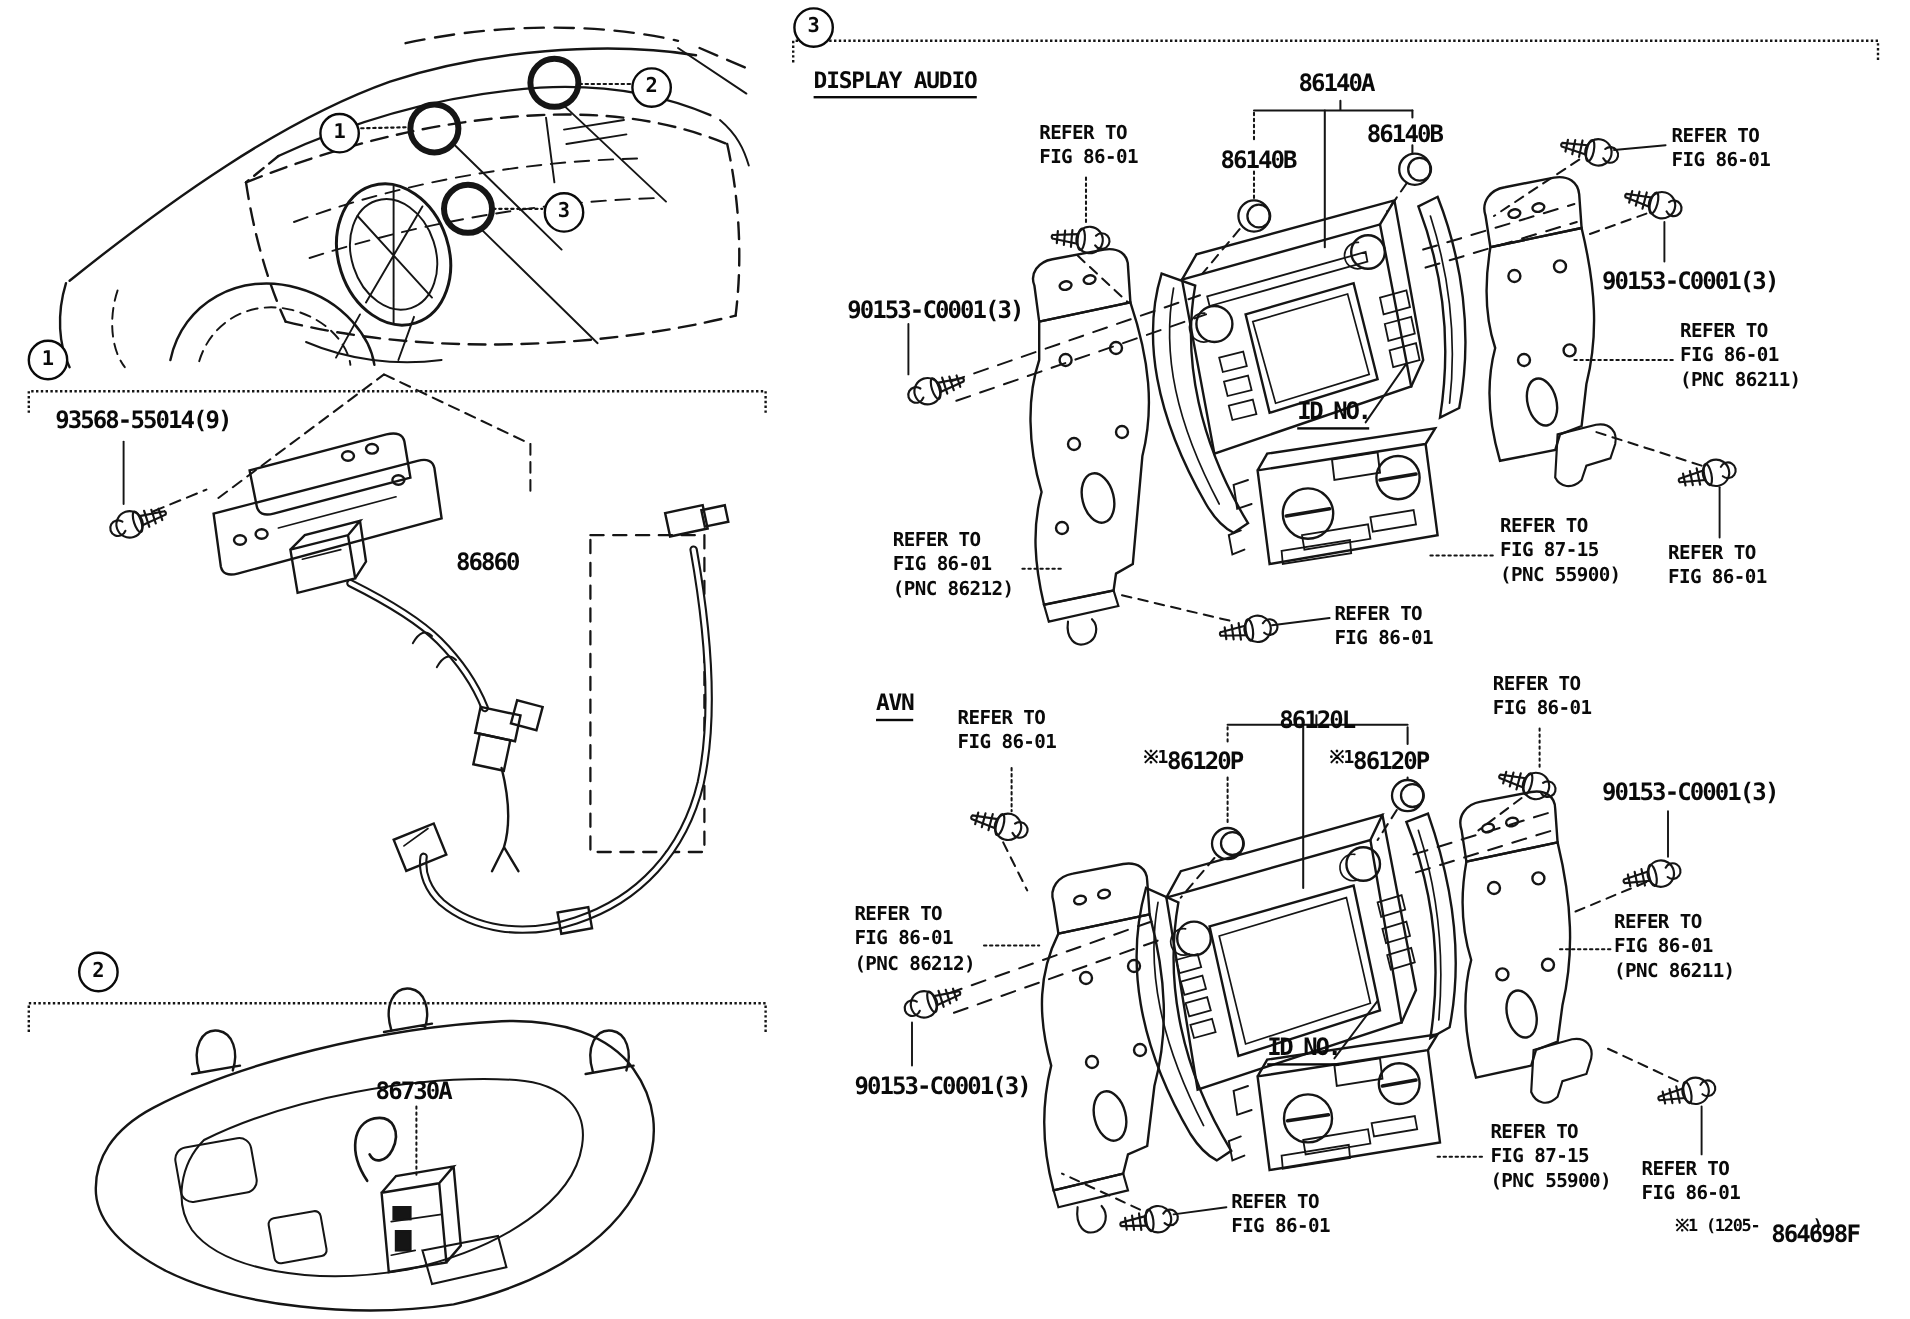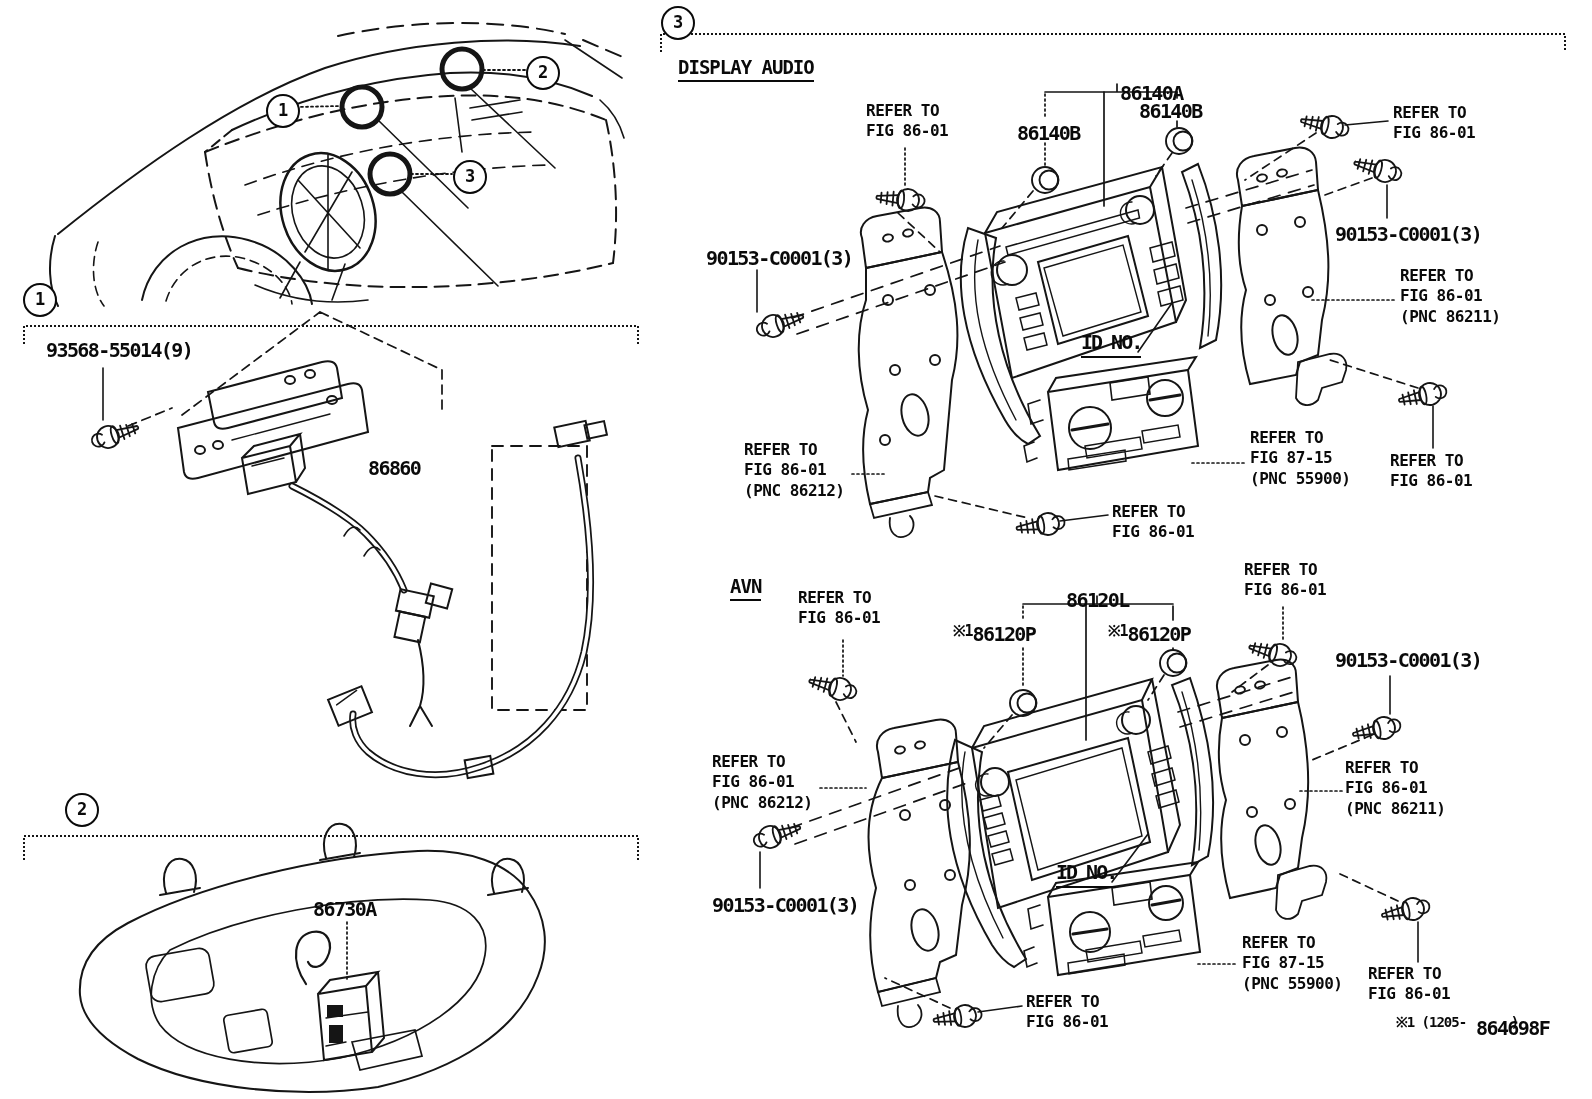--- a/index.html
+++ b/index.html
@@ -315,26 +315,26 @@
 </svg>
 
   <div class="marker" style="left:23px;top:283px;">1</div>
   <div class="marker" style="left:65px;top:793px;">2</div>
   <div class="marker" style="left:661px;top:6px;">3</div>
   <div class="marker" style="left:266px;top:94px;">1</div>
   <div class="marker" style="left:526px;top:56px;">2</div>
   <div class="marker" style="left:453px;top:160px;">3</div>
 
   <div class="lbl pn" style="left:46px;top:338px;">93568-55014(9)</div>
-  <div class="lbl pn" style="left:368px;top:456px;">86860</div>
+  <div class="lbl pn" style="left:380px;top:456px;">86860</div>
 
   <div class="lbl pn" style="left:313px;top:897px;">86730A</div>
 
   <div class="lbl hd" style="left:678px;top:55px;text-align:center;">DISPLAY AUDIO</div>
-  <div class="lbl pn" style="left:1120px;top:57px;margin-top:24px;">86140A</div>
+  <div class="lbl pn" style="left:1082px;top:57px;">86140A</div>
   <div class="lbl pn" style="left:1017px;top:121px;">86140B</div>
   <div class="lbl pn" style="left:1139px;top:99px;">86140B</div>
   <div class="lbl rf" style="left:866px;top:101px;">REFER TO
 FIG 86-01</div>
   <div class="lbl rf" style="left:1393px;top:103px;">REFER TO
 FIG 86-01</div>
   <div class="lbl pn" style="left:706px;top:246px;">90153-C0001(3)</div>
   <div class="lbl pn" style="left:1335px;top:222px;">90153-C0001(3)</div>
   <div class="lbl rf" style="left:1400px;top:266px;">REFER TO
 FIG 86-01

